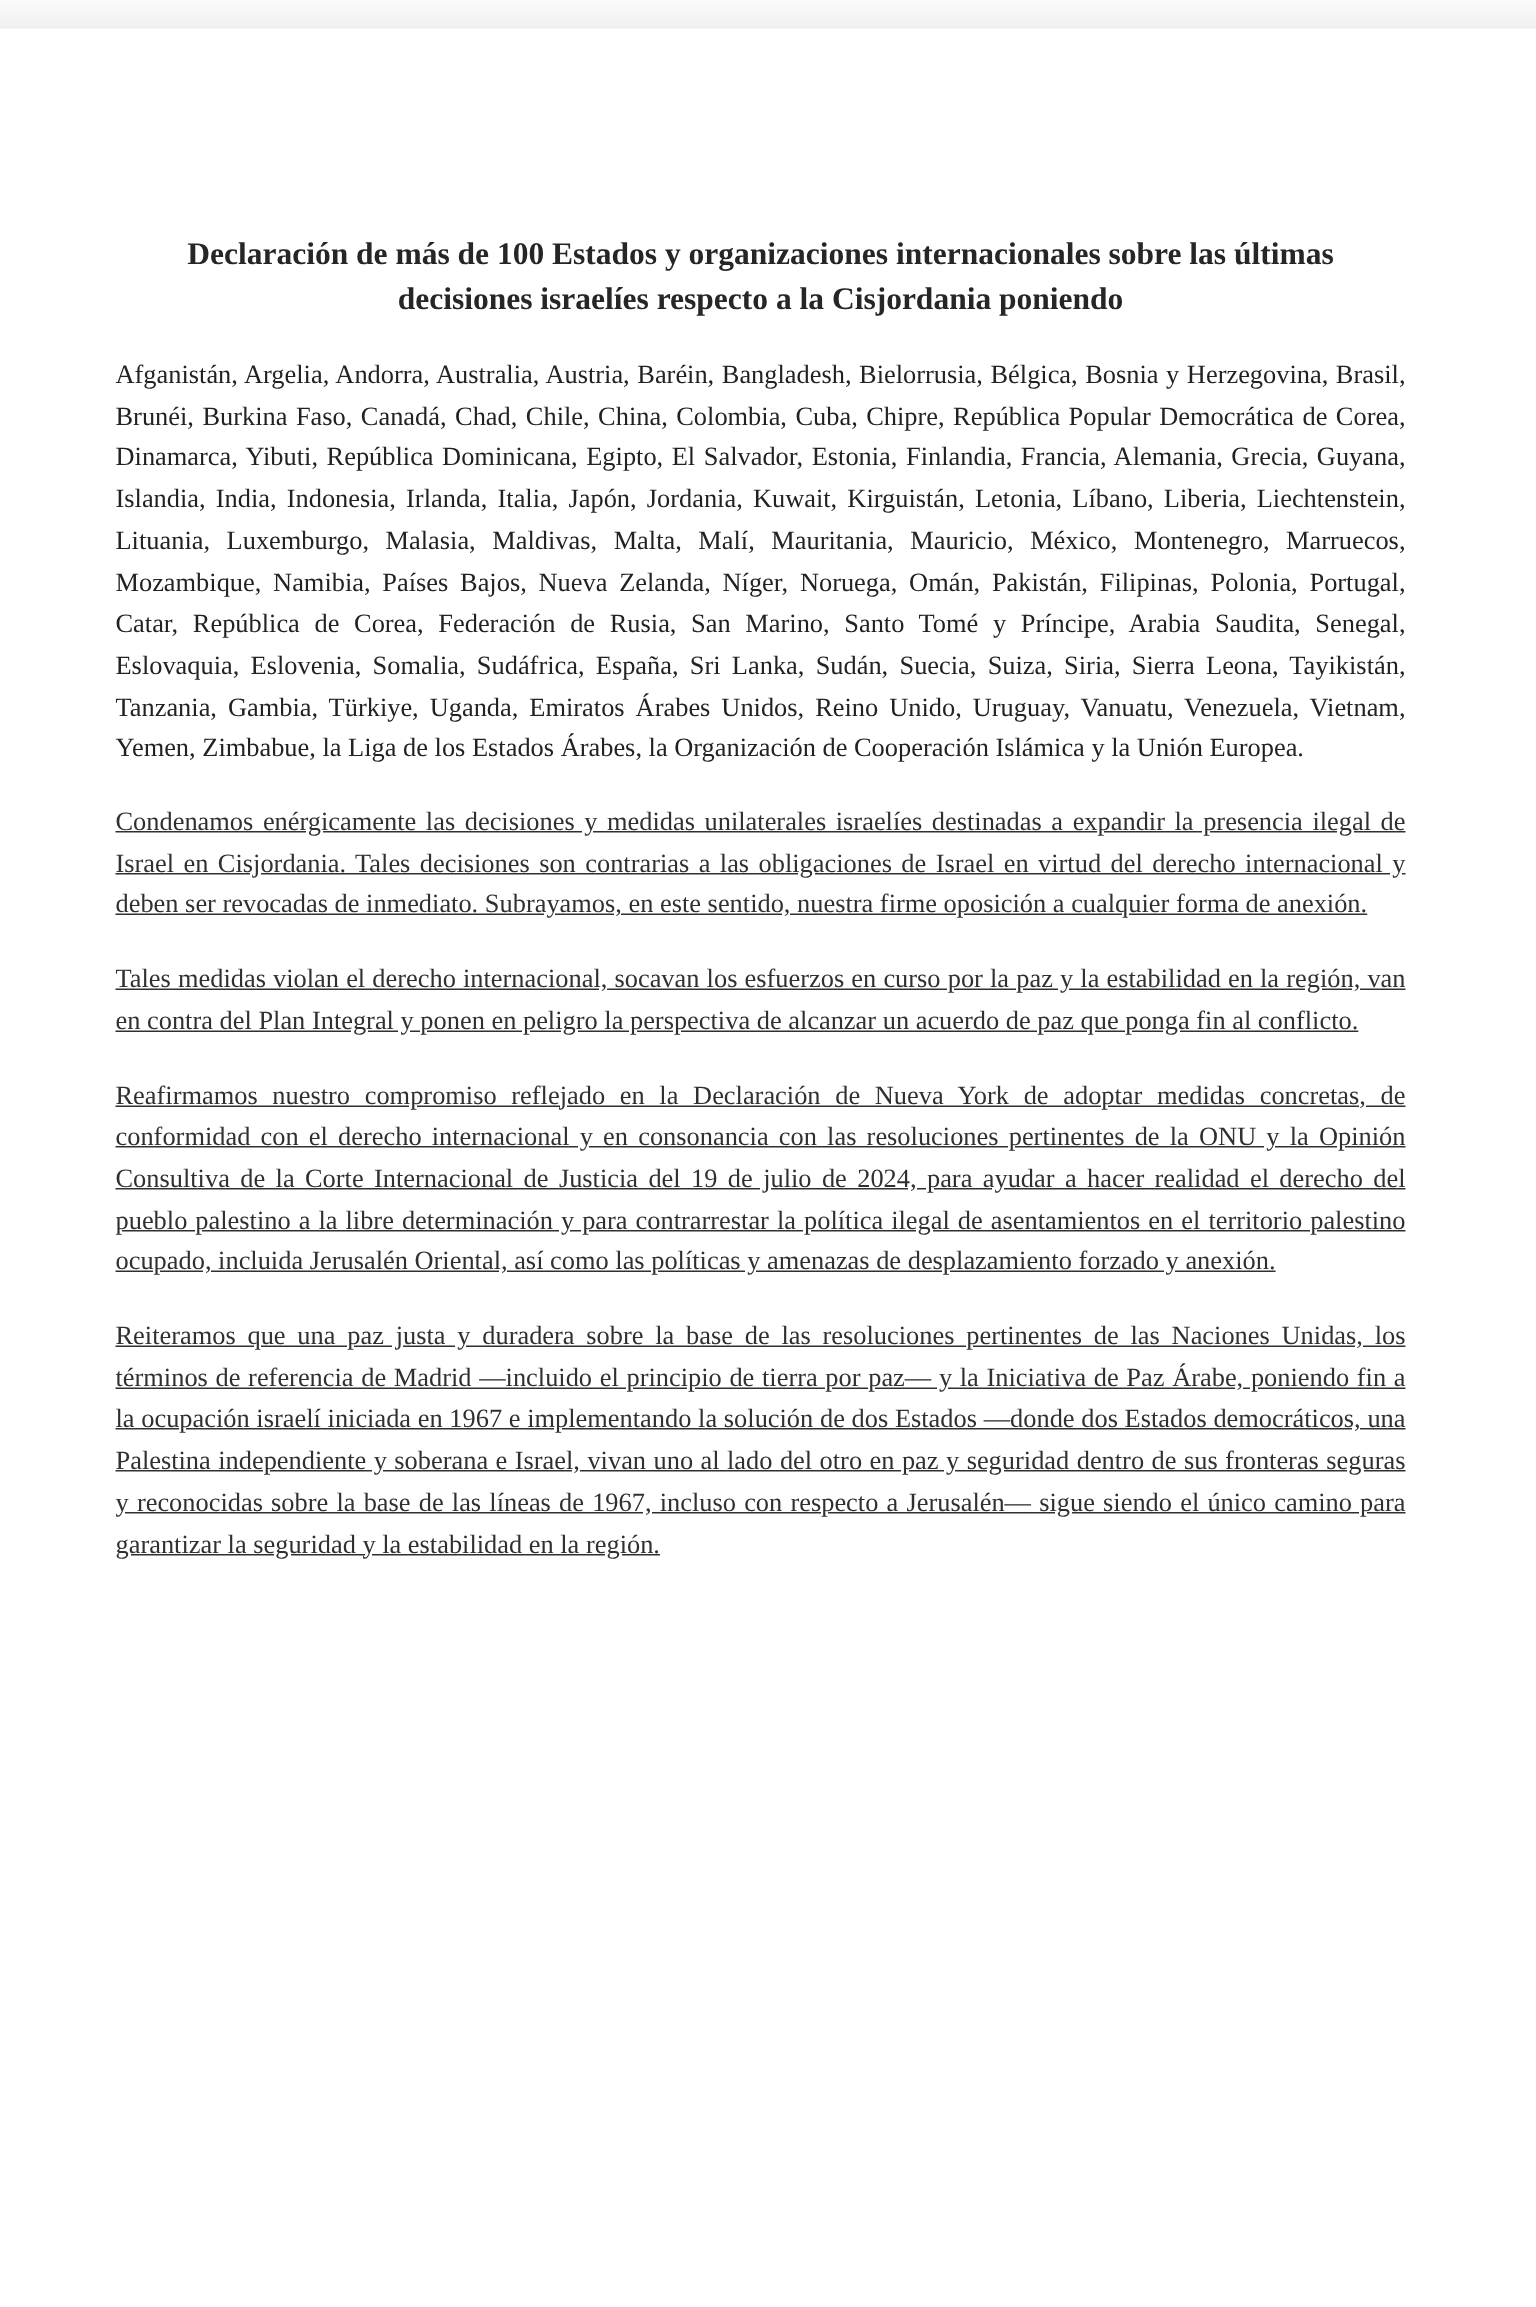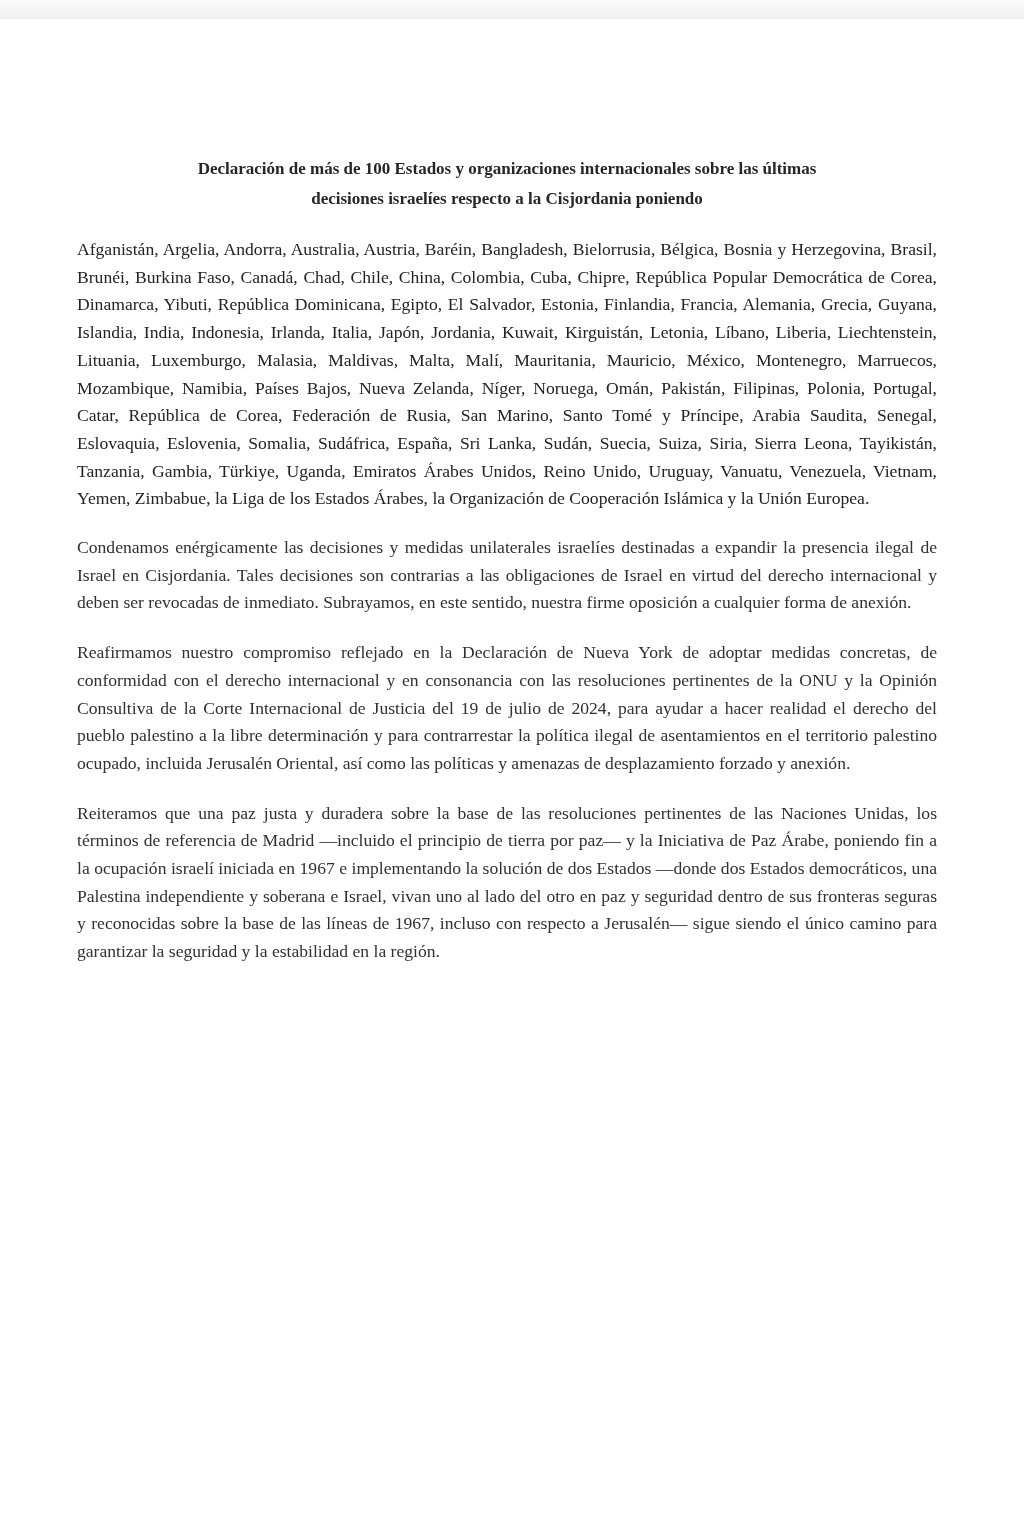--- a/index.html
+++ b/index.html
@@ -26,52 +26,54 @@
     .page {
       position: absolute;
       left: 77px;
       top: 154px;
       width: 860px;
     }
     .doc-title {
       margin: 0;
       text-align: center;
       font-weight: bold;
-      font-size: 17px;
+      font-size: 21px;
       line-height: 30px;
       color: #262626;
     }
     .signatories {
       margin: 22px 0 0 0;
       font-weight: normal;
       font-size: 17.6px;
       line-height: 27.7px;
       text-align: justify;
       color: #222222;
     }
     .para {
       margin: 22px 0 0 0;
       font-size: 17.6px;
       line-height: 27.7px;
       text-align: justify;
       color: #303030;
+      text-decoration: underline;
     }
     .para.first {
       margin-top: 21px;
     }
   </style>
 </head>
 <body>
 
 <div class="top-bar"></div>
 
 <div class="page">
   <h1 class="doc-title">
     <span>Declaración de más de 100 Estados y organizaciones internacionales sobre las últimas</span><br>
     <span>decisiones israelíes respecto a la Cisjordania poniendo</span>
   </h1>
 
   <p class="signatories">Afganistán, Argelia, Andorra, Australia, Austria, Baréin, Bangladesh, Bielorrusia, Bélgica, Bosnia y Herzegovina, Brasil, Brunéi, Burkina Faso, Canadá, Chad, Chile, China, Colombia, Cuba, Chipre, República Popular Democrática de Corea, Dinamarca, Yibuti, República Dominicana, Egipto, El Salvador, Estonia, Finlandia, Francia, Alemania, Grecia, Guyana, Islandia, India, Indonesia, Irlanda, Italia, Japón, Jordania, Kuwait, Kirguistán, Letonia, Líbano, Liberia, Liechtenstein, Lituania, Luxemburgo, Malasia, Maldivas, Malta, Malí, Mauritania, Mauricio, México, Montenegro, Marruecos, Mozambique, Namibia, Países Bajos, Nueva Zelanda, Níger, Noruega, Omán, Pakistán, Filipinas, Polonia, Portugal, Catar, República de Corea, Federación de Rusia, San Marino, Santo Tomé y Príncipe, Arabia Saudita, Senegal, Eslovaquia, Eslovenia, Somalia, Sudáfrica, España, Sri Lanka, Sudán, Suecia, Suiza, Siria, Sierra Leona, Tayikistán, Tanzania, Gambia, Türkiye, Uganda, Emiratos Árabes Unidos, Reino Unido, Uruguay, Vanuatu, Venezuela, Vietnam, Yemen, Zimbabue, la Liga de los Estados Árabes, la Organización de Cooperación Islámica y la Unión Europea.</p>
 
   <p class="para first">Condenamos enérgicamente las decisiones y medidas unilaterales israelíes destinadas a expandir la presencia ilegal de Israel en Cisjordania. Tales decisiones son contrarias a las obligaciones de Israel en virtud del derecho internacional y deben ser revocadas de inmediato. Subrayamos, en este sentido, nuestra firme oposición a cualquier forma de anexión.</p>
+  <p class="para">Tales medidas violan el derecho internacional, socavan los esfuerzos en curso por la paz y la estabilidad en la región, van en contra del Plan Integral y ponen en peligro la perspectiva de alcanzar un acuerdo de paz que ponga fin al conflicto.</p>
   <p class="para">Reafirmamos nuestro compromiso reflejado en la Declaración de Nueva York de adoptar medidas concretas, de conformidad con el derecho internacional y en consonancia con las resoluciones pertinentes de la ONU y la Opinión Consultiva de la Corte Internacional de Justicia del 19 de julio de 2024, para ayudar a hacer realidad el derecho del pueblo palestino a la libre determinación y para contrarrestar la política ilegal de asentamientos en el territorio palestino ocupado, incluida Jerusalén Oriental, así como las políticas y amenazas de desplazamiento forzado y anexión.</p>
   <p class="para">Reiteramos que una paz justa y duradera sobre la base de las resoluciones pertinentes de las Naciones Unidas, los términos de referencia de Madrid —incluido el principio de tierra por paz— y la Iniciativa de Paz Árabe, poniendo fin a la ocupación israelí iniciada en 1967 e implementando la solución de dos Estados —donde dos Estados democráticos, una Palestina independiente y soberana e Israel, vivan uno al lado del otro en paz y seguridad dentro de sus fronteras seguras y reconocidas sobre la base de las líneas de 1967, incluso con respecto a Jerusalén— sigue siendo el único camino para garantizar la seguridad y la estabilidad en la región.</p>
 </div>
 
 </body></html>

